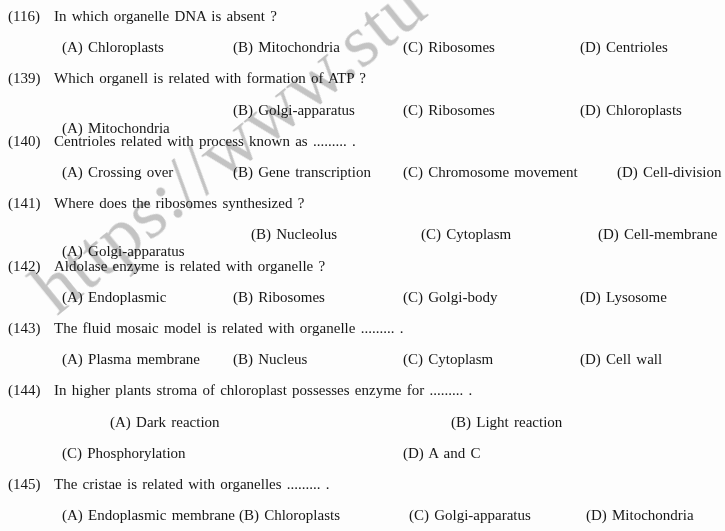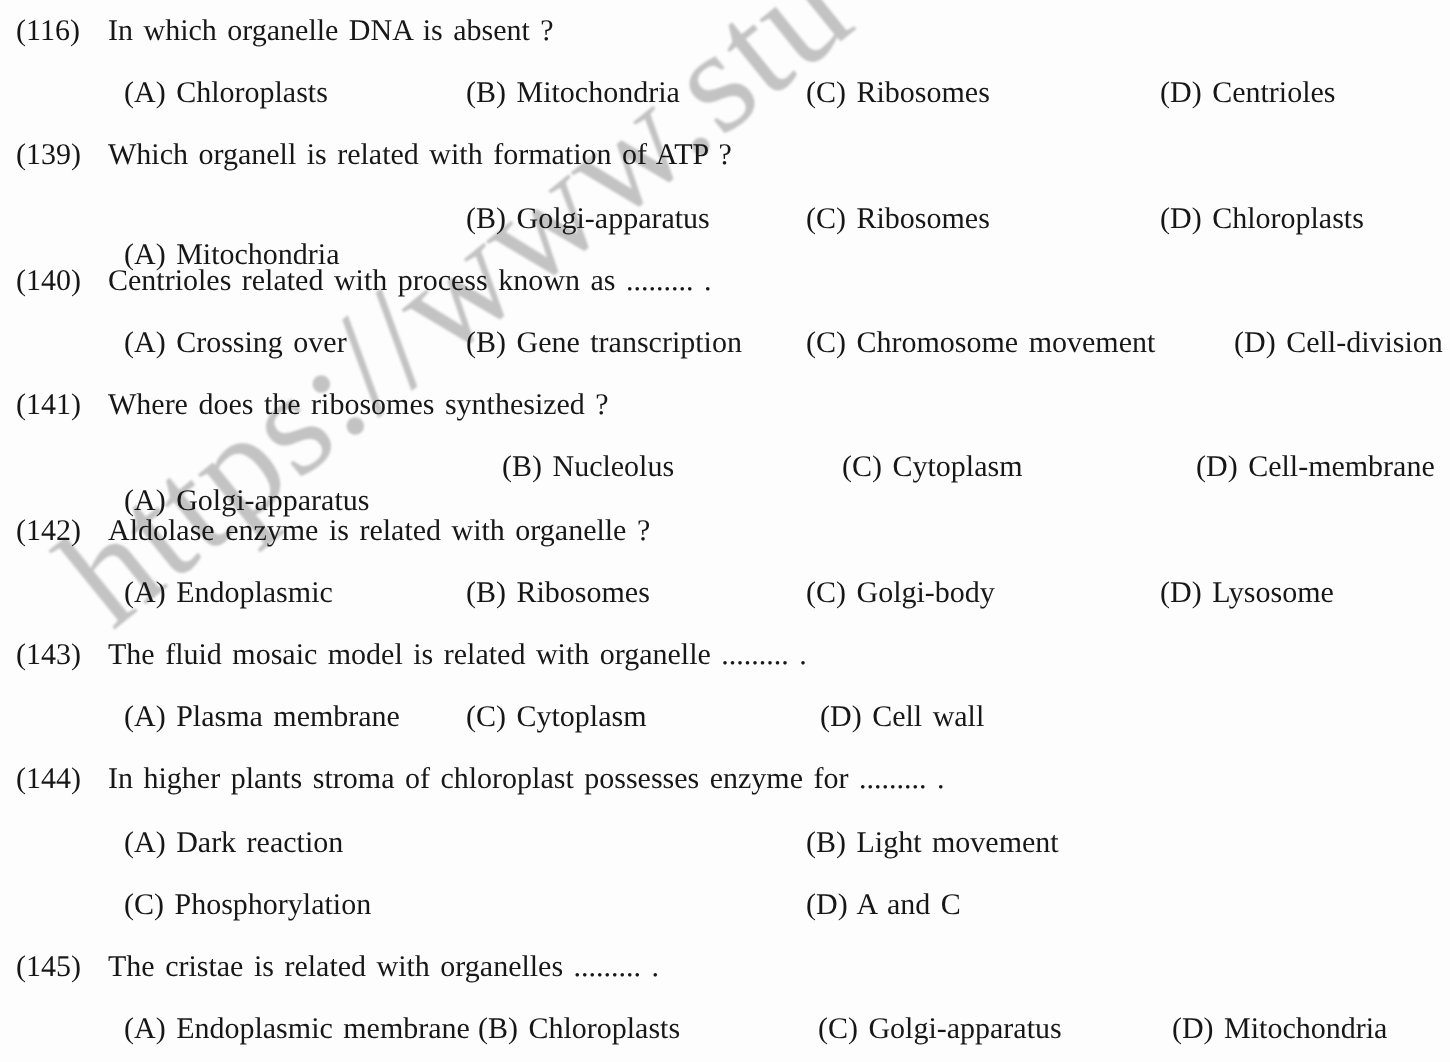--- a/index.html
+++ b/index.html
@@ -110,32 +110,33 @@
           <span class="opt">(D) Lysosome</span>
         </div>
       </div>
       <div class="q-block">
         <div class="line q-line">
           <span class="q-num">(143)</span>
           <span class="q-text">The fluid mosaic model is related with organelle ......... .</span>
         </div>
         <div class="line opt-row">
           <span class="opt" style="min-width: 171px;">(A) Plasma membrane</span>
+          <span class="opt" style="min-width: 170px;">(B) Nucleus</span>
           <span class="opt" style="min-width: 177px;">(C) Cytoplasm</span>
           <span class="opt">(D) Cell wall</span>
         </div>
       </div>
       <div class="q-block">
         <div class="line q-line">
           <span class="q-num">(144)</span>
           <span class="q-text">In higher plants stroma of chloroplast possesses enzyme for ......... .</span>
         </div>
         <div class="line opt-row">
-          <span class="opt" style="min-width: 341px;">(A) Dark reaction</span>
-          <span class="opt">(B) Light movement</span>
+          <span class="opt" style="min-width: 341px; margin-left: 48px;">(A) Dark reaction</span>
+          <span class="opt">(B) Light reaction</span>
         </div>
         <div class="line opt-row">
           <span class="opt" style="min-width: 341px;">(C) Phosphorylation</span>
           <span class="opt">(D) A and C</span>
         </div>
       </div>
       <div class="q-block">
         <div class="line q-line">
           <span class="q-num">(145)</span>
           <span class="q-text">The cristae is related with organelles ......... .</span>

